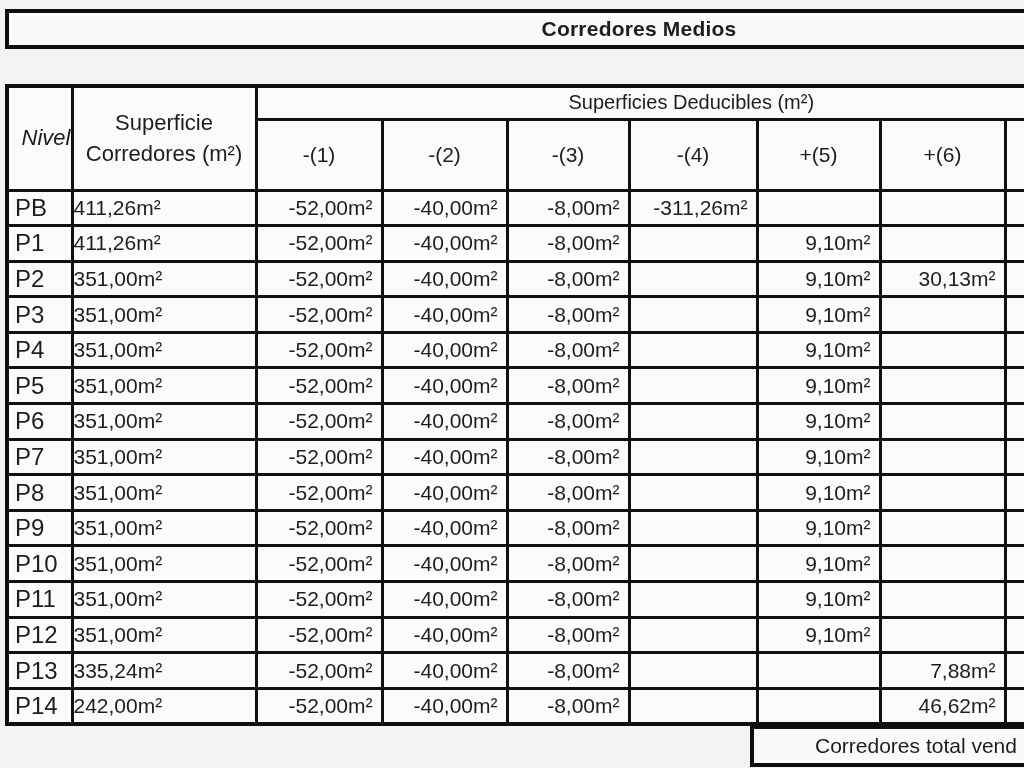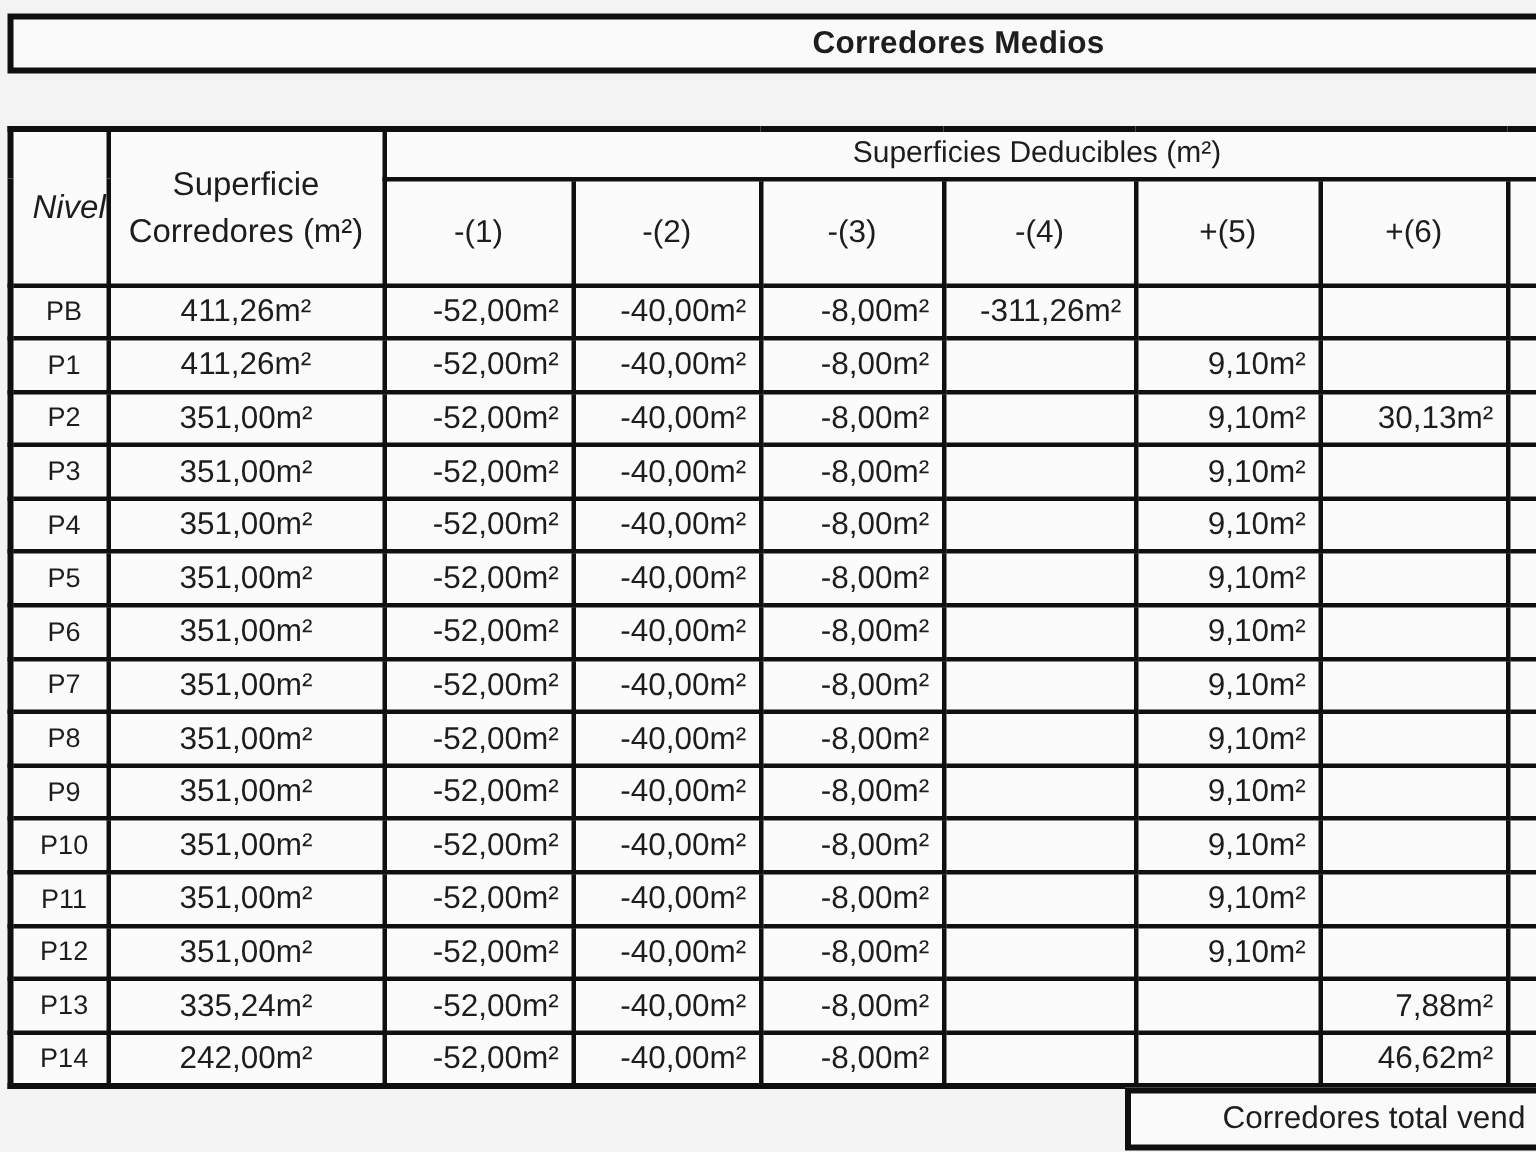--- a/index.html
+++ b/index.html
@@ -51,24 +51,24 @@
   th.sup-h {
     font-size: 22px; text-align: center; vertical-align: middle; line-height: 31px;
   }
   th.group-h {
     font-size: 20px; text-align: center; vertical-align: middle; font-weight: 400;
   }
   th.sub-h {
     font-size: 21px; text-align: center; vertical-align: middle; font-weight: 400;
   }
   td.nivel-c {
-    font-size: 18px; text-align: center; padding-left: 6px; vertical-align: middle;
+    font-size: 24px; padding-left: 6px; vertical-align: middle;
   }
   td.sup-c {
-    font-size: 21px; text-align: center; vertical-align: middle;
+    font-size: 21px; text-align: left; vertical-align: middle;
   }
   td.ded-c {
     font-size: 21px; text-align: right; padding-right: 8px; vertical-align: middle;
   }
   td.cut-c { }
 
   
   .footer-box {
     position: absolute;
     left: 750px; top: 725px;

